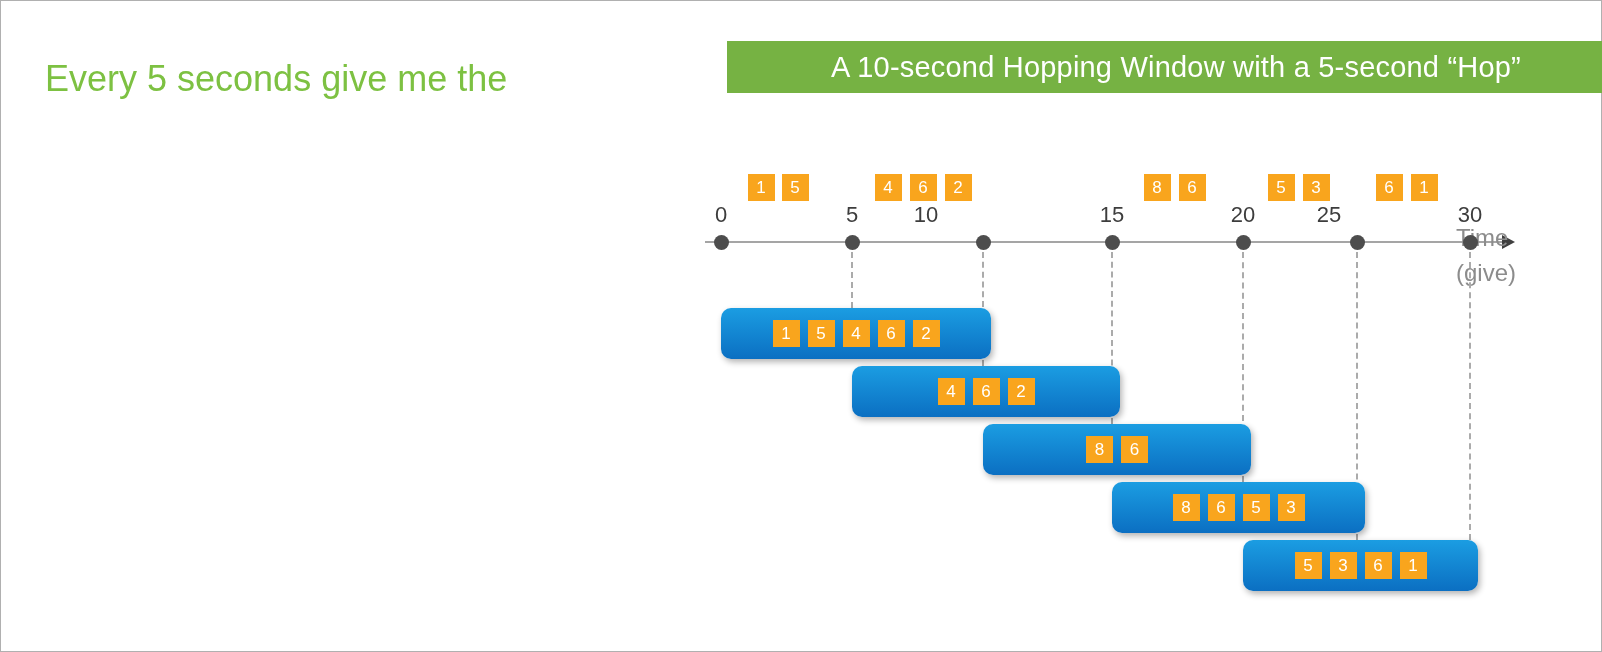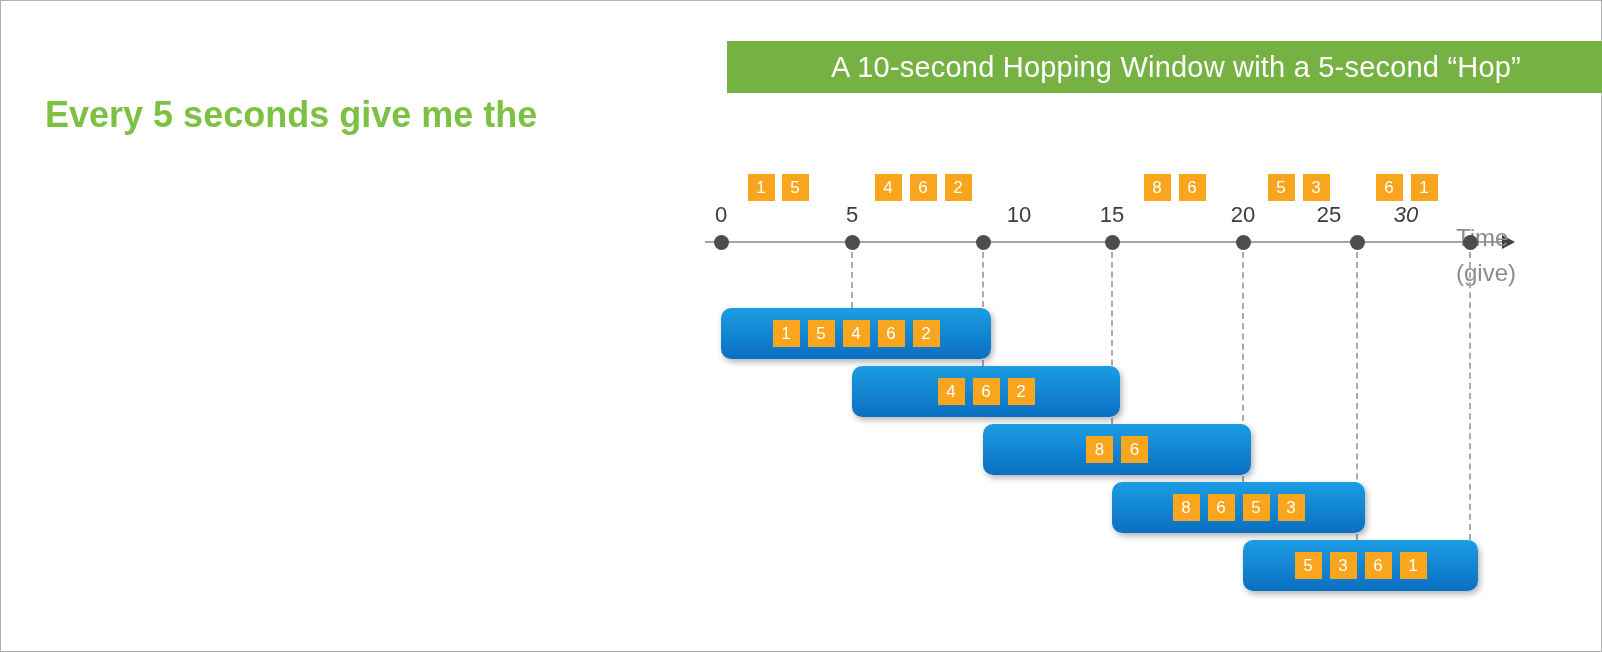--- a/index.html
+++ b/index.html
@@ -7,23 +7,22 @@
     position:relative;
     width:1602px;height:652px;
     background:#ffffff;
     outline:1px solid #b0b0b0;
     outline-offset:-1px;
     overflow:hidden;
     font-family:"Liberation Sans","DejaVu Sans",sans-serif;
   }
   .headline{
     position:absolute;left:45px;top:58px;width:640px;
-    font-size:36px;line-height:42px;font-weight:700;
+    font-size:36px;line-height:42px;font-weight:400;
     color:var(--headline-color,#7dc142);
-    margin-top:36px;
   }
   .banner{
     position:absolute;left:727px;top:41px;width:898px;height:52px;
     background:var(--banner-bg,#76b243);
     color:var(--banner-fg,#ffffff);
     display:flex;align-items:center;justify-content:center;
     font-size:29px;font-weight:400;letter-spacing:0.2px;
   }
   .timeline-line{
     position:absolute;left:705px;top:241px;width:799px;height:2px;
@@ -84,33 +83,33 @@
   </div>
 
   <div id="generated">
       <div class="dot" style="left: 713.5px; top: 234.5px;"></div>
       <div class="tick-label" style="left: 721px;">0</div>
       <div class="dash" style="left: 851px; top: 252px; height: 56px;"></div>
       <div class="dot" style="left: 844.5px; top: 234.5px;"></div>
       <div class="tick-label" style="left: 852px;">5</div>
       <div class="dash" style="left: 982px; top: 252px; height: 114px;"></div>
       <div class="dot" style="left: 975.5px; top: 234.5px;"></div>
-      <div class="tick-label" style="left: 1019px;">10</div>
+      <div class="tick-label" style="left: 926px;">10</div>
       <div class="dash" style="left: 1111px; top: 252px; height: 172px;"></div>
       <div class="dot" style="left: 1104.5px; top: 234.5px;"></div>
       <div class="tick-label" style="left: 1112px;">15</div>
       <div class="dash" style="left: 1242px; top: 252px; height: 230px;"></div>
       <div class="dot" style="left: 1235.5px; top: 234.5px;"></div>
       <div class="tick-label" style="left: 1243px; text-align: right;">20</div>
       <div class="dash" style="left: 1356px; top: 252px; height: 288px;"></div>
       <div class="dot" style="left: 1349.5px; top: 234.5px;"></div>
       <div class="tick-label" style="left: 1329px;">25</div>
       <div class="dash" style="left: 1469px; top: 252px; height: 288px;"></div>
       <div class="dot" style="left: 1462.5px; top: 234.5px;"></div>
-      <div class="tick-label" style="left: 1406px; font-style: italic;">30</div>
+      <div class="tick-label" style="left: 1470px;">30</div>
       <div class="chip stream-chip" style="left: 747.5px;">1</div>
       <div class="chip stream-chip" style="left: 781.5px;">5</div>
       <div class="chip stream-chip" style="left: 874.5px;">4</div>
       <div class="chip stream-chip" style="left: 909.5px;">6</div>
       <div class="chip stream-chip" style="left: 944.5px;">2</div>
       <div class="chip stream-chip" style="left: 1143.5px;">8</div>
       <div class="chip stream-chip" style="left: 1178.5px;">6</div>
       <div class="chip stream-chip" style="left: 1267.5px;">5</div>
       <div class="chip stream-chip" style="left: 1302.5px;">3</div>
       <div class="chip stream-chip" style="left: 1375.5px;">6</div>

